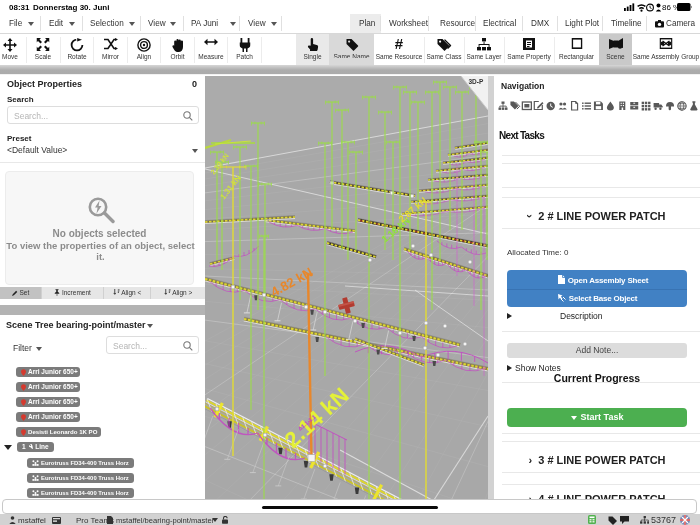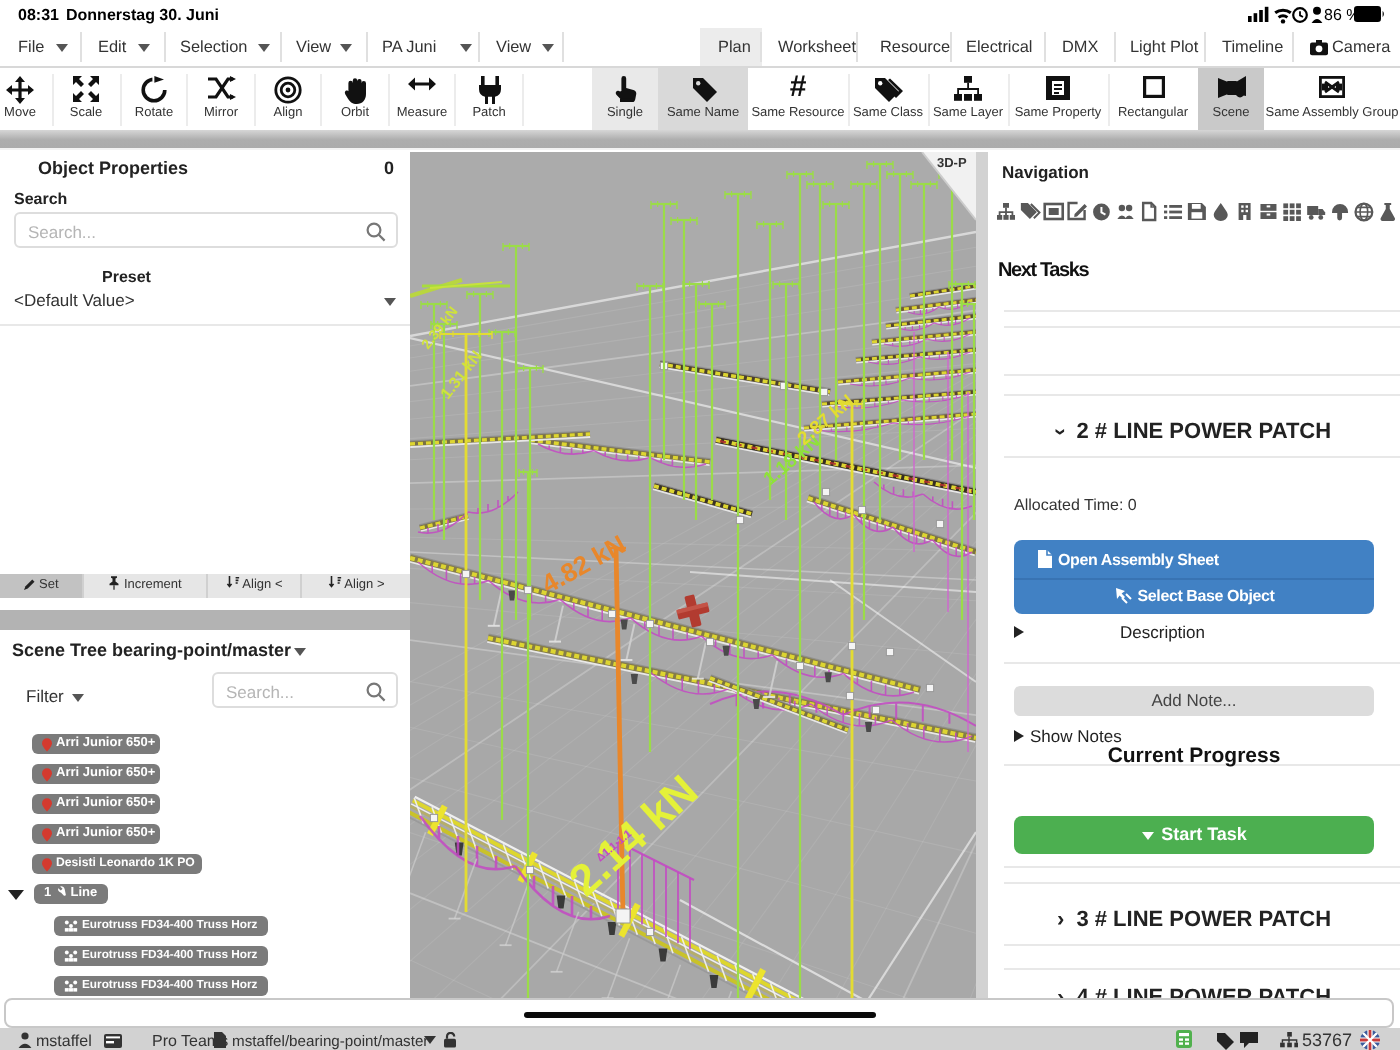--- a/index.html
+++ b/index.html
@@ -258,34 +258,43 @@
           <rect x="8.5" y="3.8" width="3" height="3.4" fill="#111"></rect>
         </svg>
         <div class="lbl">Same Assembly Group</div>
       </div>
 </div>
 
 <div id="handle"></div>
 <div id="graybar"></div>
 
 <div id="lp">
-  <div class="abs" style="left:19px;top:3px;font-size:9px;font-weight:bold;color:#222;text-align:right;">Object Properties</div>
+  <div class="abs" style="left:7px;top:3px;font-size:9px;font-weight:bold;color:#222;text-align:right;">Object Properties</div>
   <div class="abs" style="left:192px;top:3px;font-size:9px;font-weight:bold;color:#222;">0</div>
   <div class="abs" style="left:7px;top:19px;font-size:8px;font-weight:bold;color:#222;">Search</div>
   <div class="abs" style="left:7px;top:30px;width:192px;height:18px;border:1px solid #ddd;border-radius:3px;background:#fff;">
     <span class="abs" style="left:6px;top:4px;font-size:8.5px;color:#b5b5b5;">Search...</span>
     <svg class="abs" style="right:5px;top:4px;" width="10" height="10" viewBox="0 0 10 10">
           <circle cx="4" cy="4" r="3.2" fill="none" stroke="#777" stroke-width="1.1"></circle>
           <path d="M6.4 6.4 L9.3 9.3" stroke="#777" stroke-width="1.1"></path>
         </svg>
   </div>
-  <div class="abs" style="left:7px;top:58px;font-size:8px;font-weight:bold;color:#222;margin-left:44px;">Preset</div>
+  <div class="abs" style="left:7px;top:58px;font-size:8px;font-weight:bold;color:#222;">Preset</div>
   <div class="abs" style="left:7px;top:69px;font-size:8.5px;color:#333;">&lt;Default Value&gt;</div>
   <span class="car abs" style="left:192px;top:73px;"></span>
   <div class="hr" style="left:0px;top:86px;width:205px;"></div>
+  <div class="abs" style="left:5px;top:95px;width:189px;height:114px;background:#f7f7f7;border:1px solid #ececec;border-radius:4px;">
+    <svg class="abs" style="left:81px;top:24px;" width="28" height="28" viewBox="0 0 28 28">
+      <circle cx="11" cy="11" r="8.2" fill="none" stroke="#9a9a9a" stroke-width="2.6"></circle>
+      <path d="M17.5 17 L26 25.5" stroke="#9a9a9a" stroke-width="3.4" stroke-linecap="round"></path>
+      <path d="M12.5 4.5 L8 11.5 h2.6 L9.5 17.5 L14.5 10 h-2.8 Z" fill="#9a9a9a"></path>
+    </svg>
+    <div class="abs" style="left:0;right:0;top:56px;text-align:center;font-size:10px;font-weight:bold;color:#8c8c8c;">No objects selected</div>
+    <div class="abs" style="left:-2px;width:193px;top:69px;text-align:center;font-size:9.5px;font-weight:bold;color:#8c8c8c;line-height:10.5px;">To view the properties of an object, select it.</div>
+  </div>
 
   <div class="abs" style="left:0;top:211px;width:205px;height:12px;background:#e6e6e6;font-size:6.5px;color:#333;">
     <div class="abs" style="left:0;top:0;width:42px;height:12px;background:#c2c2c2;text-align:center;line-height:12px;border-right:1px solid #d0d0d0;"><svg width="6" height="6" viewBox="0 0 8 8" style="vertical-align:-0.5px;">
             <path d="M0 8 L1 5.5 L5.5 1 L7 2.5 L2.5 7 Z" fill="#222"></path>
           </svg> Set</div>
     <div class="abs" style="left:42px;top:0;width:62px;height:12px;text-align:center;line-height:12px;border-right:1px solid #d0d0d0;"><svg width="6" height="7" viewBox="0 0 8 9" style="vertical-align:-1px;">
             <path d="M2 0 h4 v1 l-1 .5 v2 l2 1.5 v1 H1 v-1 l2-1.5 v-2 L2 1 Z" fill="#222"></path>
             <rect x="3.6" y="6" width="0.8" height="3" fill="#222"></rect>
           </svg> Increment</div>
     <div class="abs" style="left:104px;top:0;width:47px;height:12px;text-align:center;line-height:12px;border-right:1px solid #d0d0d0;"><svg width="7" height="7" viewBox="0 0 8 8" style="vertical-align:-0.5px;">
@@ -909,21 +918,21 @@
   <div class="abs" style="left:5px;top:54px;font-size:10px;letter-spacing:-0.7px;font-weight:bold;color:#111;">Next Tasks</div>
   <div class="hr" style="left:8px;top:79px;width:198px;"></div>
   <div class="hr" style="left:8px;top:87px;width:198px;"></div>
   <div class="hr" style="left:8px;top:111px;width:198px;"></div>
   <div class="hr" style="left:8px;top:121px;width:198px;"></div>
   <div class="abs" style="left:0;width:206px;top:134px;text-align:center;font-size:11px;font-weight:bold;color:#222;"><span style="display:inline-block;transform:rotate(90deg);">›</span>&nbsp; 2 # LINE POWER PATCH</div>
   <div class="hr" style="left:8px;top:152px;width:198px;"></div>
   <div class="abs" style="left:13px;top:172px;font-size:8px;color:#333;">Allocated Time: 0</div>
   <div class="abs" style="left:13px;top:194px;width:180px;height:37px;background:#4181c4;border-radius:4px;">
     <div style="position:absolute;left:0;right:0;top:9px;height:1px;"></div>
-    <div class="abs" style="left:0;right:0;top:5px;text-align:left;font-size:8px;letter-spacing:-0.2px;font-weight:bold;color:#fff;padding-left:12px;"><svg width="7" height="9" viewBox="0 0 7 9" style="vertical-align:-1.5px;margin-right:3px;">
+    <div class="abs" style="left:0;right:0;top:5px;text-align:center;font-size:8px;letter-spacing:-0.2px;font-weight:bold;color:#fff;padding-left:12px;"><svg width="7" height="9" viewBox="0 0 7 9" style="vertical-align:-1.5px;margin-right:3px;">
             <path d="M0 0 h4.5 L7 2.5 V9 H0 Z" fill="#fff"></path>
             <path d="M4.5 0 V2.5 H7" fill="none" stroke="#4181c4" stroke-width="0.8"></path>
           </svg>Open Assembly Sheet</div>
     <div class="abs" style="left:0;right:0;top:18.5px;height:1px;background:#3873b3;"></div>
     <div class="abs" style="left:0;right:0;top:23px;text-align:center;font-size:8px;letter-spacing:-0.2px;font-weight:bold;color:#fff;"><svg width="9" height="9" viewBox="0 0 9 9" style="vertical-align:-1.5px;margin-right:3px;">
             <path d="M1 1 L5.5 2.5 L3.8 3.8 L5.5 5.5 L4.5 6.5 L2.8 4.8 L1.5 6.5 Z" fill="#fff"></path>
             <path d="M6 4 l2.5 2.5 M4 6 l2.5 2.5" stroke="#fff" stroke-width="1"></path>
           </svg>Select Base Object</div>
   </div>
   <div class="abs" style="left:13px;top:237px;width:0;height:0;border-top:3.5px solid transparent;border-bottom:3.5px solid transparent;border-left:5px solid #222;"></div>

